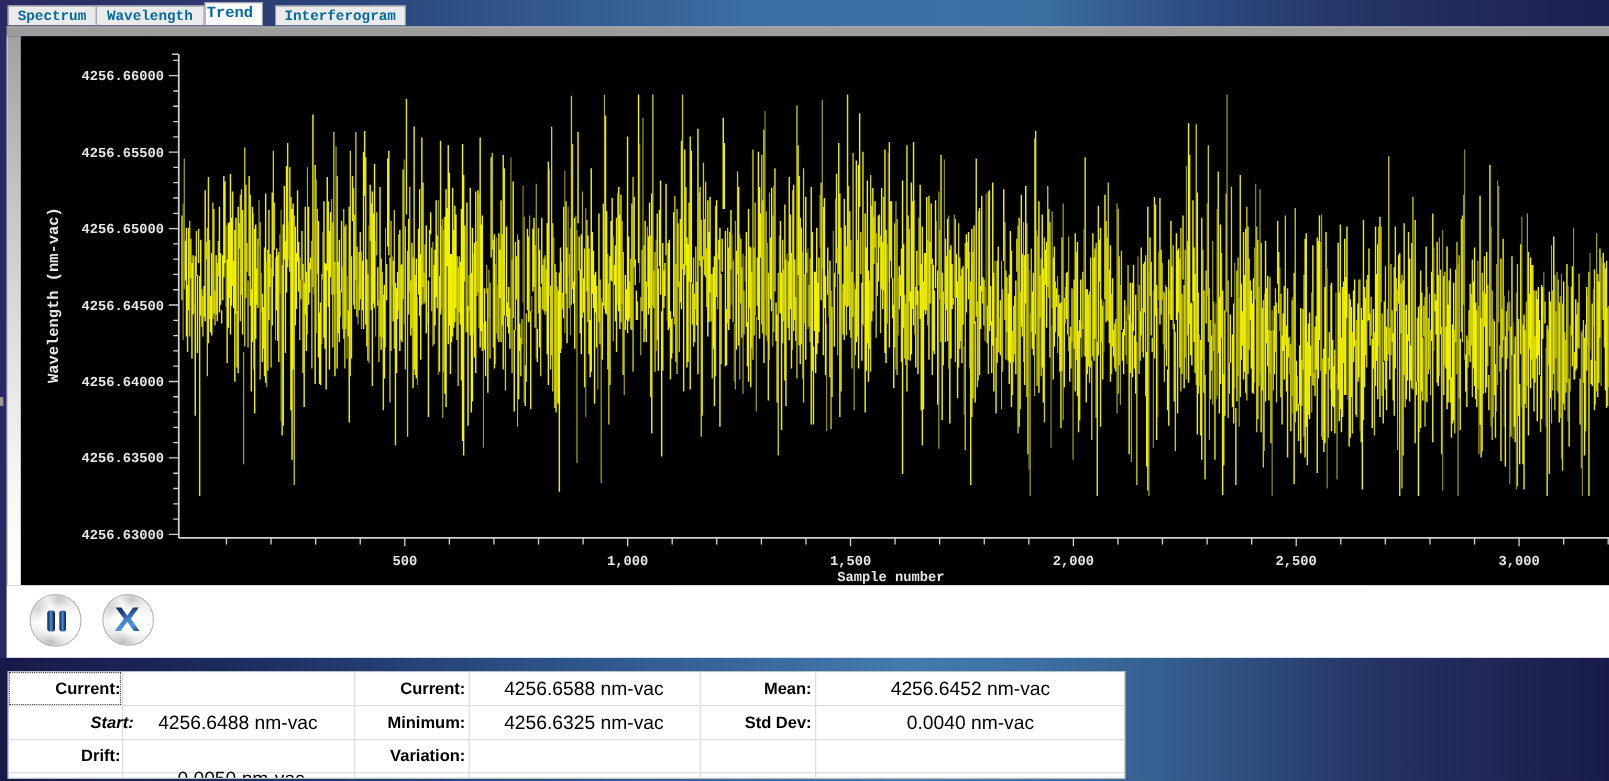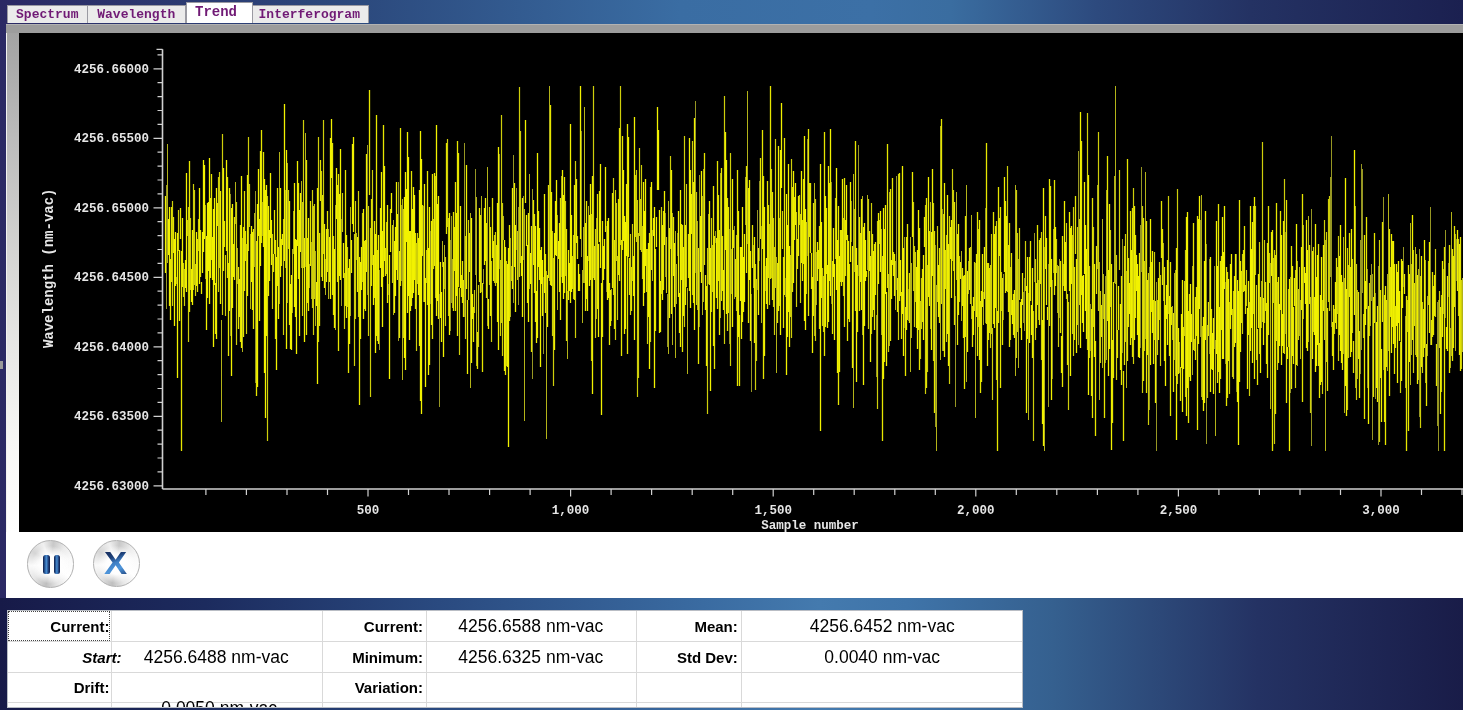--- a/index.html
+++ b/index.html
@@ -1,19 +1,19 @@
 <!DOCTYPE html>
 <html><head>
 <meta charset="utf-8">
 <style>
 html,body{margin:0;padding:0;width:1463px;height:710px;overflow:hidden;}
 body{position:relative;font-family:"Liberation Sans",sans-serif;
 background:linear-gradient(90deg,#2b2964 0%,#2c4a7e 25%,#3a6da3 46.5%,#3c70a6 59.5%,#3a6da0 65%,#2d4a7e 75%,#243263 85.5%,#1b2050 100%);}
 .tab{position:absolute;box-sizing:border-box;background:#ebebeb;border:1px solid #9a9aa2;border-bottom:none;
-font-family:"Liberation Mono",monospace;font-size:13px;font-weight:bold;color:#701a75;text-align:center;}
+font-family:"Liberation Mono",monospace;font-size:13px;font-weight:bold;color:#0369a1;text-align:center;}
 .graybar{position:absolute;left:6px;top:24.4px;width:1457px;height:8.3px;background:#9c9c9c;border-top:1px solid #b2b2b2;box-sizing:border-box;}
 .leftframe{position:absolute;left:6px;top:32.7px;width:13px;height:499px;box-sizing:border-box;
 border-left:1px solid #f2f2f0;
 background:linear-gradient(180deg,#a2a2a2 0%,#bcbcbc 22%,#d5d5d3 45%,#e6e6e4 62%,#f7f7f5 82%,#ffffff 100%);}
 .chart{position:absolute;left:19px;top:32.7px;width:1444px;height:499px;background:#000;}
 .btnstrip{position:absolute;left:6px;top:531.7px;width:1457px;height:66.7px;background:#ffffff;}
 .btn{position:absolute;width:47.6px;height:47.6px;border-radius:50%;box-sizing:border-box;
 border:1.8px solid #b2b2b2;
 background:
  radial-gradient(circle at 50% 52%, #ffffff 0%, #fefefe 30%, rgba(255,255,255,0) 58%),
@@ -28,21 +28,21 @@
 .lab{justify-content:flex-end;font-weight:bold;font-size:15px;padding-right:1.5px;}
 .val{justify-content:center;font-size:17.5px;}
 .r1{top:0px;}.r2{top:30.5px;}.r3{top:61px;}
 </style>
 </head>
 <body>
 
 <div class="tab" style="left:7px;top:4.7px;width:80.5px;height:18px;line-height:17px;">Spectrum</div>
 <div class="tab" style="left:86.5px;top:4.7px;width:99.5px;height:18px;line-height:17px;">Wavelength</div>
 <div class="tab" style="left:249.5px;top:4.7px;width:119.5px;height:18px;line-height:17px;">Interferogram</div>
-<div class="tab" style="left:186px;top:2.1px;width:67px;height:20.7px;line-height:19px;background:#ffffff;font-size:14px;z-index:2;"><span style="position:relative;left:-3.5px;">Trend</span></div>
+<div class="tab" style="left:186px;top:2.1px;width:53px;height:20.7px;line-height:19px;background:#ffffff;font-size:14px;z-index:2;"><span style="position:relative;left:-3.5px;">Trend</span></div>
 
 <div style="position:absolute;left:0;top:598.2px;width:1463px;height:111.8px;
 background:linear-gradient(90deg,#171a48 0%,#1c2b5e 14%,#2a4a80 30%,#3a6ba1 48%,#447aae 56%,#3f74a9 62%,#35608f 72%,#243263 86%,#191c48 100%);"></div>
 <div class="graybar"></div>
 <div class="leftframe"></div>
 <div style="position:absolute;left:0;top:361px;width:2.5px;height:8px;background:#9a9a9a;"></div>
 
 <div class="chart">
 <svg width="1444" height="499" viewBox="0 0 1444 499">
 <path stroke="#f2f200" stroke-width="1.3" fill="none" d="M146.5 163V240M149.5 186V222M150.5 174V273M155.5 206V293M156.5 199V253M158.5 200V345M160.5 217V288M163.5 185V254M166.5 227V255M167.5 140V259M172.5 236V269M173.5 197V272M177.5 199V253M180.5 155V251M183.5 199V240M184.5 127V219M185.5 132V206M187.5 203V297M188.5 170V265M189.5 169V238M190.5 125V271M191.5 165V245M193.5 204V247M194.5 176V314M195.5 165V252M197.5 155V306M201.5 158V271M204.5 135V238M207.5 127V218M210.5 155V278M212.5 175V343M213.5 171V275M214.5 211V244M222.5 143V315M228.5 142V263M232.5 193V249M233.5 199V277M238.5 171V354M239.5 136V203M241.5 118V233M245.5 146V340M246.5 157V385M247.5 152V303M249.5 173V263M250.5 197V248M251.5 140V205M252.5 187V232M257.5 224V337M259.5 214V286M261.5 155V244M263.5 201V212M265.5 71V228M267.5 117V316M270.5 168V292M271.5 251V316M272.5 242V317M275.5 150V274M276.5 206V284M277.5 207V321M278.5 128V213M280.5 177V303M281.5 160V219M285.5 205V309M289.5 185V278M297.5 249V273M298.5 155V351M305.5 191V255M307.5 196V249M310.5 204V249M311.5 105V266M312.5 86V145M315.5 216V295M317.5 135V186M320.5 161V243M321.5 116V247M324.5 210V245M327.5 202V285M330.5 226V311M332.5 207V240M333.5 111V191M334.5 104V199M338.5 204V259M341.5 229V306M342.5 214V257M344.5 176V286M347.5 121V239M354.5 222V272M356.5 201V320M359.5 202V311M361.5 175V235M362.5 139V254M363.5 198V294M365.5 133V228M368.5 172V270M370.5 222V346M372.5 160V180M375.5 208V280M376.5 194V263M377.5 149V237M378.5 181V247M385.5 164V325M386.5 139V337M387.5 156V209M388.5 99V280M389.5 124V263M390.5 198V307M391.5 198V278M393.5 176V265M394.5 154V260M395.5 162V247M399.5 205V262M400.5 157V313M401.5 98V368M402.5 126V381M405.5 151V269M406.5 245V354M409.5 215V342M410.5 174V332M412.5 188V292M415.5 140V233M417.5 92V283M418.5 171V268M419.5 163V286M421.5 229V285M422.5 259V309M424.5 229V324M430.5 180V302M437.5 180V263M441.5 173V255M447.5 132V256M448.5 267V341M452.5 185V330M453.5 261V286M460.5 175V249M465.5 175V232M466.5 165V228M469.5 266V296M471.5 194V283M474.5 208V248M478.5 170V289M479.5 114V317M485.5 207V338M488.5 231V334M489.5 215V414M493.5 155V256M495.5 150V234M496.5 192V279M502.5 223V243M503.5 165V284M506.5 87V170M507.5 182V213M508.5 212V270M509.5 180V289M511.5 220V251M516.5 193V289M517.5 258V310M518.5 120V305M519.5 178V234M520.5 195V247M521.5 217V334M522.5 214V251M523.5 227V283M525.5 161V260M528.5 242V294M532.5 159V253M535.5 200V317M536.5 168V222M537.5 147V223M539.5 208V226M540.5 190V259M543.5 137V250M544.5 162V266M549.5 217V267M550.5 230V258M551.5 91V270M552.5 182V259M555.5 152V267M557.5 146V210M559.5 231V258M561.5 53V206M566.5 190V278M568.5 223V278M570.5 182V253M571.5 151V247M573.5 143V361M575.5 213V247M579.5 211V304M580.5 158V209M581.5 131V235M582.5 250V382M584.5 213V247M585.5 206V236M586.5 134V199M588.5 188V267M589.5 185V265M591.5 257V293M593.5 160V255M604.5 137V208M605.5 183V301M606.5 189V296M607.5 151V223M609.5 104V224M614.5 223V263M615.5 84V307M624.5 149V273M625.5 178V260M626.5 146V233M629.5 210V284M630.5 200V336M632.5 149V237M634.5 185V203M635.5 174V355M637.5 184V214M638.5 74V157M639.5 97V157M640.5 177V300M641.5 248V299M643.5 192V267M645.5 158V212M650.5 195V285M652.5 137V281M655.5 210V274M659.5 178V264M660.5 260V300M661.5 157V314M664.5 214V283M666.5 192V272M670.5 105V258M671.5 137V275M672.5 161V201M675.5 85V297M681.5 183V239M682.5 138V250M686.5 242V277M687.5 253V333M690.5 168V252M691.5 215V358M697.5 205V265M704.5 237V277M706.5 99V217M707.5 127V281M713.5 146V294M719.5 178V304M721.5 214V268M722.5 214V306M723.5 174V289M724.5 224V279M725.5 201V269M730.5 147V247M731.5 218V308M735.5 204V310M739.5 215V282M745.5 174V323M747.5 225V271M759.5 113V278M761.5 117V302M762.5 70V155M767.5 161V342M768.5 192V304M769.5 131V279M770.5 213V314M774.5 138V250M776.5 150V192M779.5 163V223M782.5 138V230M785.5 103V288M786.5 176V297M793.5 244V320M798.5 209V248M801.5 131V398M802.5 189V265M806.5 163V294M808.5 232V295M809.5 133V289M811.5 96V263M814.5 195V244M815.5 231V307M817.5 135V257M818.5 207V340M820.5 223V339M823.5 146V249M827.5 152V207M829.5 208V286M831.5 149V229M833.5 213V335M837.5 215V349M842.5 166V277M844.5 194V352M845.5 190V293M846.5 207V248M850.5 198V238M851.5 223V329M854.5 218V277M859.5 180V251M861.5 178V239M864.5 175V346M866.5 172V261M867.5 259V333M872.5 227V266M875.5 221V263M878.5 245V279M881.5 227V263M883.5 133V281M884.5 215V323M887.5 204V297M893.5 139V204M897.5 234V295M898.5 217V316M899.5 177V297M904.5 222V307M905.5 184V214M909.5 144V264M912.5 199V317M913.5 136V243M919.5 232V284M925.5 150V324M928.5 162V301M929.5 211V333M931.5 194V226M932.5 187V265M939.5 191V282M941.5 229V246M948.5 238V319M950.5 215V257M954.5 264V302M957.5 221V284M960.5 187V327M963.5 221V274M965.5 214V266M975.5 201V295M976.5 193V275M985.5 144V239M987.5 183V258M993.5 267V291M995.5 257V305M1002.5 266V307M1003.5 240V272M1007.5 253V380M1008.5 224V306M1010.5 224V310M1012.5 272V302M1013.5 235V325M1023.5 287V391M1024.5 155V413M1027.5 205V272M1028.5 274V287M1032.5 226V367M1036.5 194V253M1042.5 303V340M1045.5 168V258M1046.5 209V258M1050.5 179V258M1051.5 195V343M1052.5 193V251M1057.5 226V320M1061.5 79V315M1063.5 243V290M1064.5 242V299M1065.5 149V241M1066.5 192V278M1067.5 216V306M1069.5 142V362M1075.5 231V324M1089.5 237V343M1090.5 171V316M1092.5 231V417M1099.5 253V297M1101.5 271V337M1110.5 250V281M1112.5 217V305M1115.5 173V307M1117.5 222V258M1118.5 231V302M1119.5 243V324M1120.5 220V325M1128.5 247V322M1131.5 186V332M1133.5 218V300M1136.5 268V370M1139.5 245V307M1146.5 272V353M1147.5 252V286M1148.5 227V312M1150.5 263V323M1157.5 215V407M1159.5 295V341M1162.5 281V335M1163.5 247V379M1167.5 184V383M1168.5 179V355M1171.5 251V348M1172.5 281V309M1179.5 186V311M1180.5 163V276M1184.5 284V378M1185.5 228V370M1186.5 178V307M1191.5 224V359M1193.5 300V337M1194.5 285V361M1197.5 188V321M1198.5 233V350M1200.5 274V360M1203.5 184V326M1204.5 219V326M1205.5 173V256M1209.5 246V328M1211.5 231V296M1212.5 221V282M1215.5 243V314M1216.5 221V310M1218.5 247V369M1219.5 258V412M1221.5 228V319M1228.5 275V356M1229.5 248V302M1231.5 173V318M1232.5 216V295M1233.5 189V330M1235.5 164V346M1239.5 241V295M1241.5 264V340M1244.5 265V312M1252.5 199V243M1259.5 244V330M1260.5 271V313M1262.5 202V332M1263.5 281V313M1264.5 188V320M1268.5 314V326M1270.5 246V418M1273.5 233V323M1275.5 245V273M1277.5 191V332M1282.5 214V277M1285.5 234V250M1286.5 240V271M1287.5 187V315M1288.5 217V318M1293.5 218V326M1295.5 264V302M1296.5 191V339M1297.5 244V333M1298.5 222V312M1301.5 262V352M1302.5 224V349M1304.5 212V278M1316.5 249V290M1320.5 223V302M1321.5 192V318M1322.5 242V330M1326.5 145V353M1327.5 256V383M1332.5 196V319M1335.5 117V282M1346.5 248V292M1349.5 273V391M1357.5 289V355M1358.5 273V369M1362.5 316V389M1372.5 201V320M1374.5 208V311M1377.5 231V293M1378.5 239V350M1379.5 228V290M1380.5 258V308M1382.5 226V348M1383.5 228V275M1385.5 241V261M1390.5 241V329M1393.5 182V307M1398.5 242V351M1402.5 223V334M1405.5 207V315M1410.5 209V300M1415.5 242V283M1421.5 274V381M1423.5 228V304M1427.5 294V316M1428.5 243V318M1438.5 197V258M1440.5 211V322"></path>

